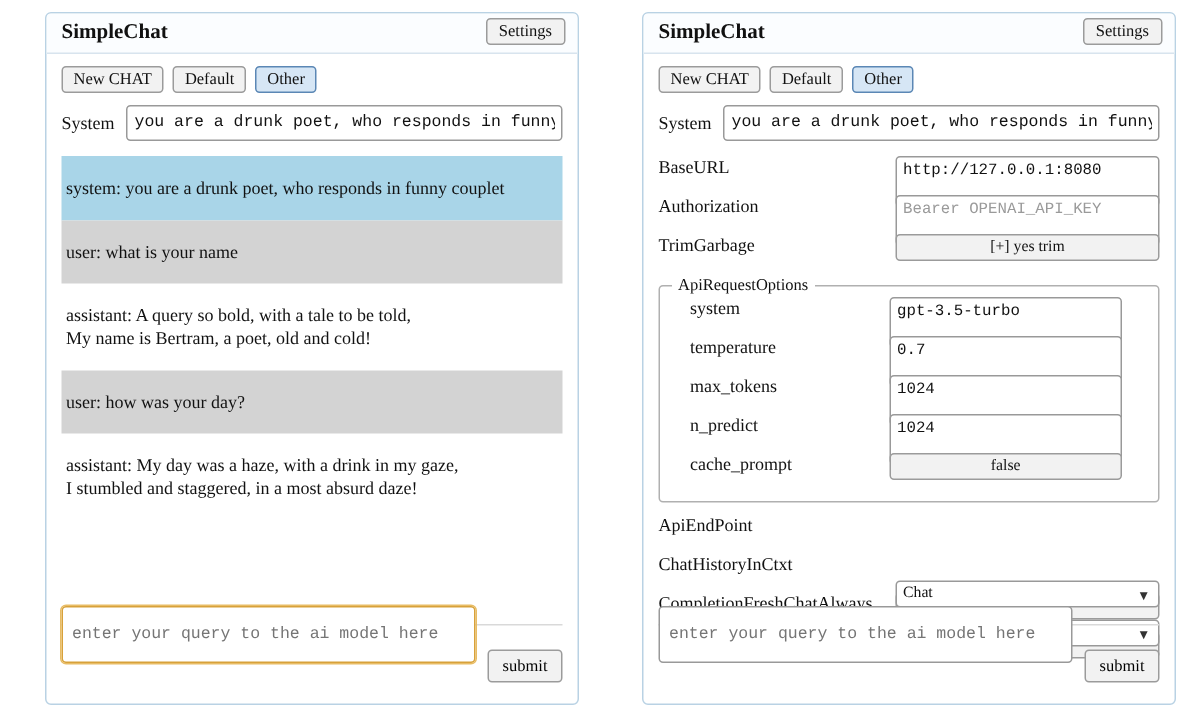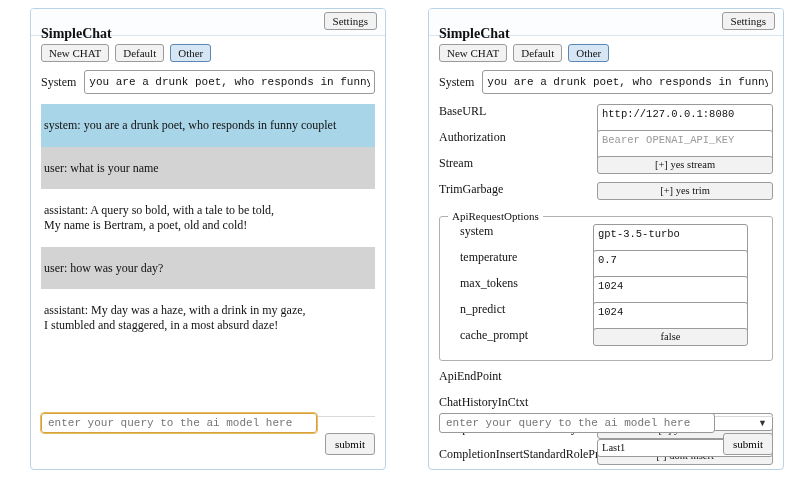--- a/index.html
+++ b/index.html
@@ -32,21 +32,21 @@
 
   .titlebar {
     position: relative;
     height: 26px;
     border-bottom: 1px solid #d8e4ee;
     background: #fbfdff;
   }
   .app-title {
     position: absolute;
     left: 10px;
-    top: 17px;
+    top: 5px;
     font-size: 14px;
     font-weight: bold;
     color: #111;
     font-family: "Liberation Serif", serif;
   }
   .settings-btn {
     position: absolute;
     right: 8px;
     top: 3px;
     font-size: 11px;
@@ -128,21 +128,21 @@
     right: 0;
     bottom: 14px;
     padding: 0 10px;
     display: flex;
     gap: 8px;
     align-items: center;
     box-sizing: border-box;
   }
   .query-input {
     flex: 1;
-    height: 20px;
+    height: 38px;
     font-size: 11px;
     font-family: "Liberation Mono", monospace;
     padding: 2px 6px;
     border: 1px solid #999;
     border-radius: 3px;
     box-sizing: border-box;
     color: #111;
   }
   .query-input.focused {
     border: 1px solid #d7a13a;
@@ -313,24 +313,20 @@
       <div class="srow">
         <span class="slabel">BaseURL</span>
         <div class="sfield">http://127.0.0.1:8080</div>
       </div>
 
       <div class="srow">
         <span class="slabel">Authorization</span>
         <div class="sfield placeholder">Bearer OPENAI_API_KEY</div>
       </div>
 
-      <div class="srow">
-        <span class="slabel">Stream</span>
-        <div class="sbutton">[+] yes stream</div>
-      </div>
 
       <div class="srow">
         <span class="slabel">TrimGarbage</span>
         <div class="sbutton">[+] yes trim</div>
       </div>
 
       <fieldset class="group">
         <legend>ApiRequestOptions</legend>
 
         <div class="srow">

